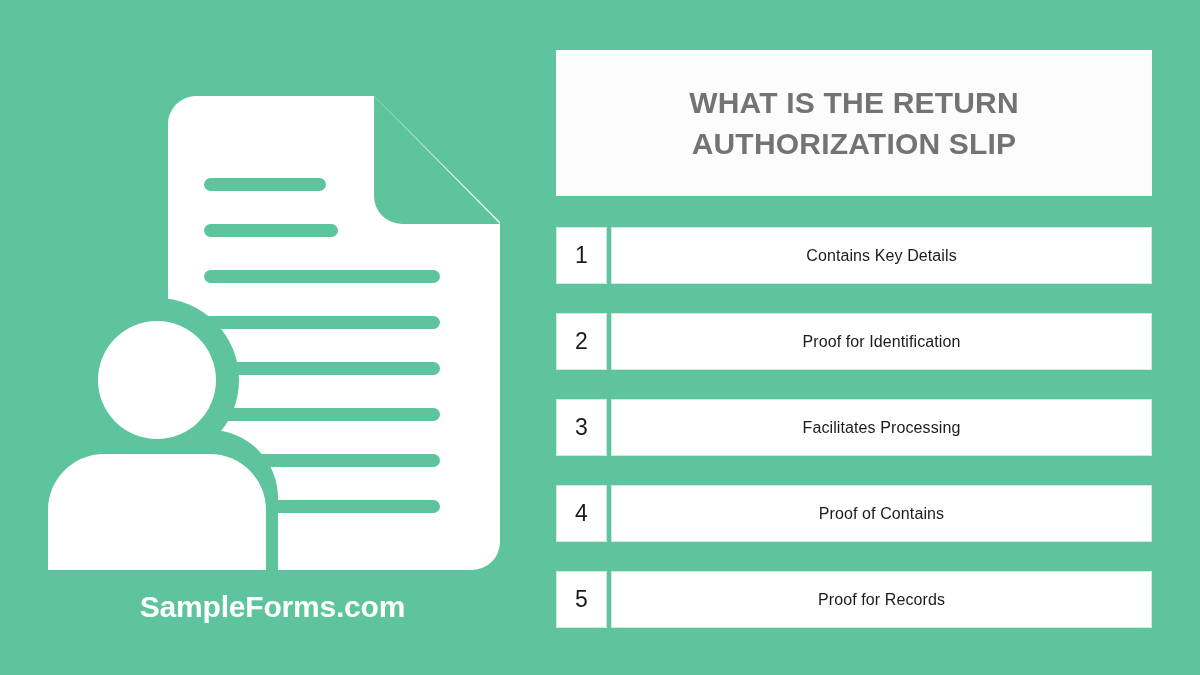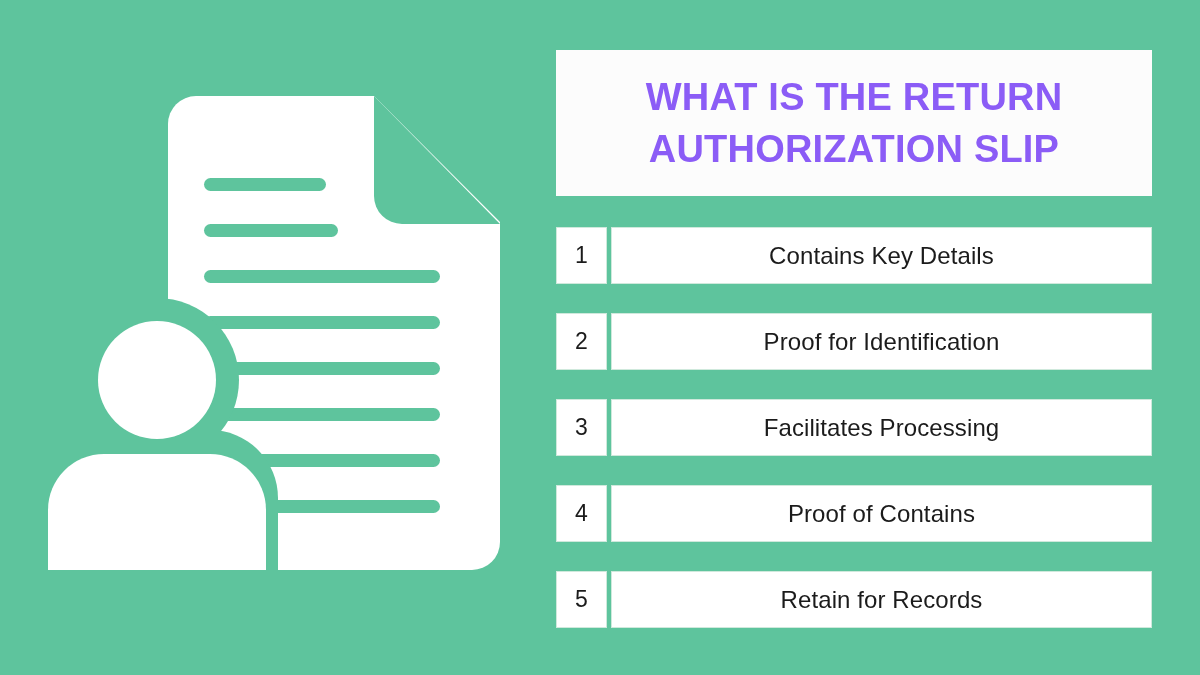--- a/index.html
+++ b/index.html
@@ -67,22 +67,22 @@
     top: 50px;
     width: 596px;
     height: 146px;
     background: #FCFCFC;
     box-sizing: border-box;
     display: flex;
     align-items: center;
     justify-content: center;
   }
   .title-text {
-    color: #8b5cf6;
-    font-size: 38px;
+    color: #737373;
+    font-size: 30px;
     font-weight: bold;
     line-height: 1.38;
     text-align: center;
     letter-spacing: 0.2px;
     text-transform: uppercase;
     padding: 0 14px;
     font-family: "Liberation Sans", sans-serif;
   }
 
   .rows {
@@ -118,21 +118,21 @@
 
   .row-label {
     flex: 1;
     background: #FFFFFF;
     border: 1px solid #CFE9DC;
     box-sizing: border-box;
     display: flex;
     align-items: center;
     justify-content: center;
     color: #1B1B1B;
-    font-size: 24px;
+    font-size: 16px;
     font-weight: normal;
     letter-spacing: 0.1px;
     font-family: "Liberation Sans", sans-serif;
   }
 </style>
 </head>
 <body>
 
 <div class="canvas">
 
@@ -167,20 +167,21 @@
           <rect x="174" y="420" width="236" height="13" rx="6.5"></rect>
         </g>
       </g>
 
       <g fill="#FFFFFF">
         <circle cx="127" cy="300" r="59"></circle>
         <path d="M18,490 v-60 a56,56 0 0 1 56,-56 h106 a56,56 0 0 1 56,56 v60 z"></path>
       </g>
     </svg>
 
+    <div class="brand">SampleForms.com</div>
   </div>
 
   <div class="panel">
 
     <div class="title-card">
       <div class="title-text">WHAT IS THE RETURN AUTHORIZATION SLIP</div>
     </div>
 
     <div class="rows">
 
@@ -204,18 +205,18 @@
 
       <div class="row">
         <div class="row-num">4</div>
         <div class="row-gap"></div>
         <div class="row-label">Proof of Contains</div>
       </div>
 
       <div class="row">
         <div class="row-num">5</div>
         <div class="row-gap"></div>
-        <div class="row-label">Retain for Records</div>
+        <div class="row-label">Proof for Records</div>
       </div>
 
     </div>
   </div>
 </div>
 
 </body></html>

